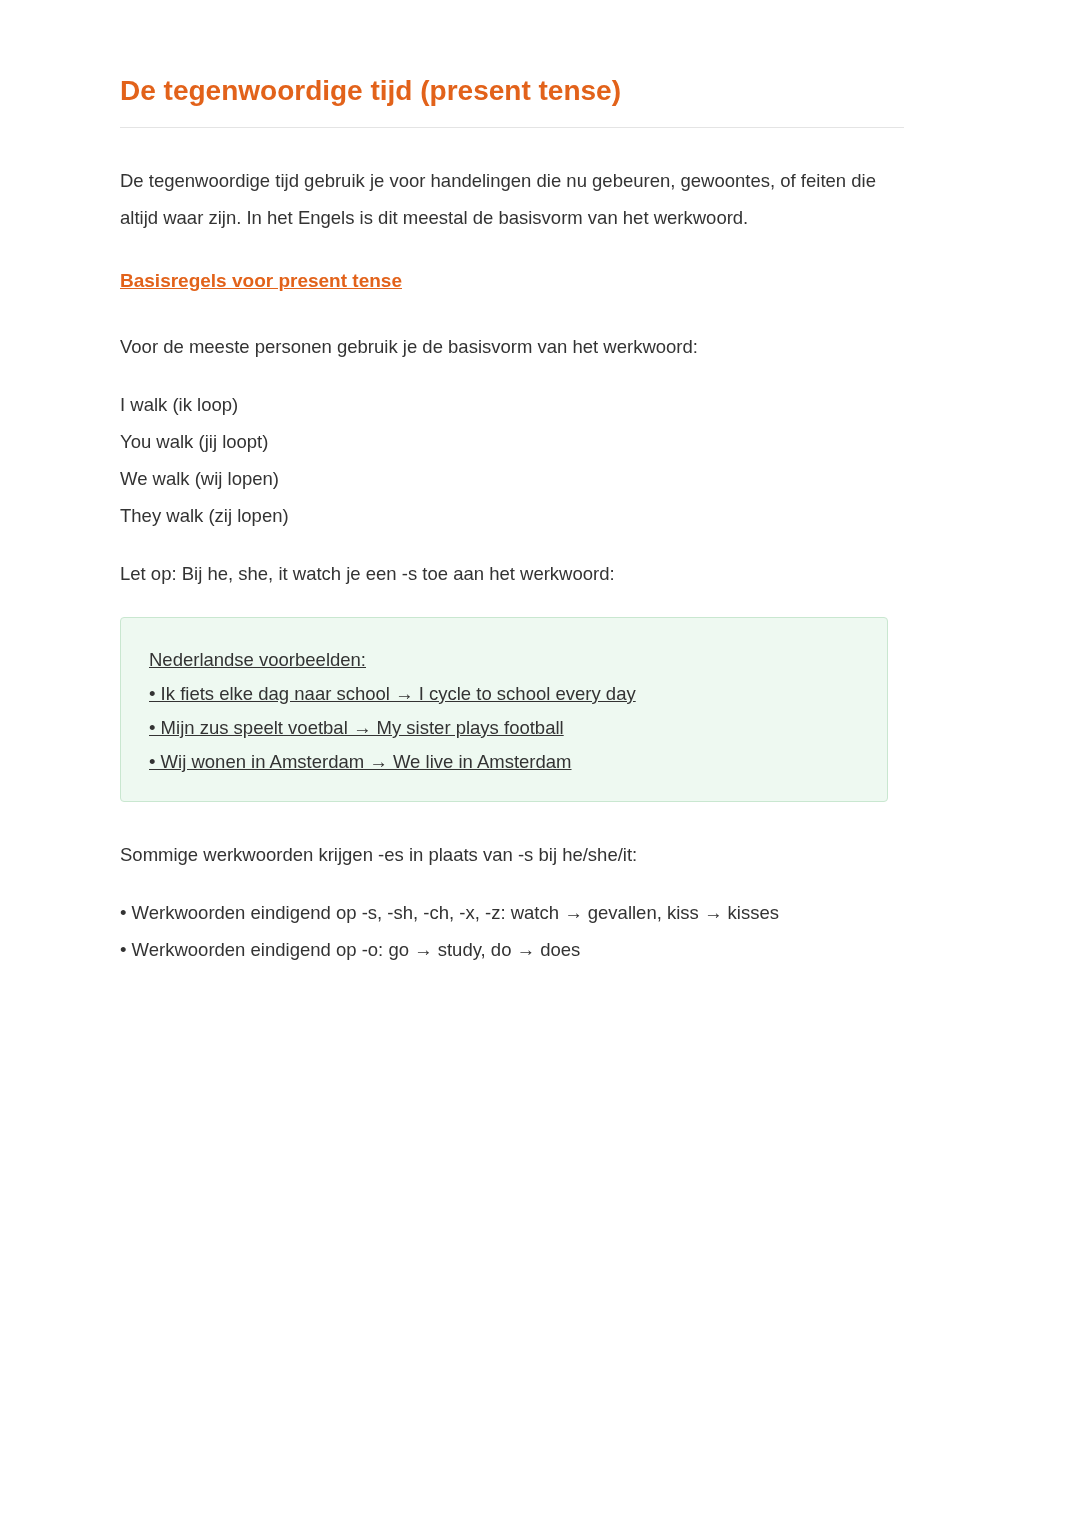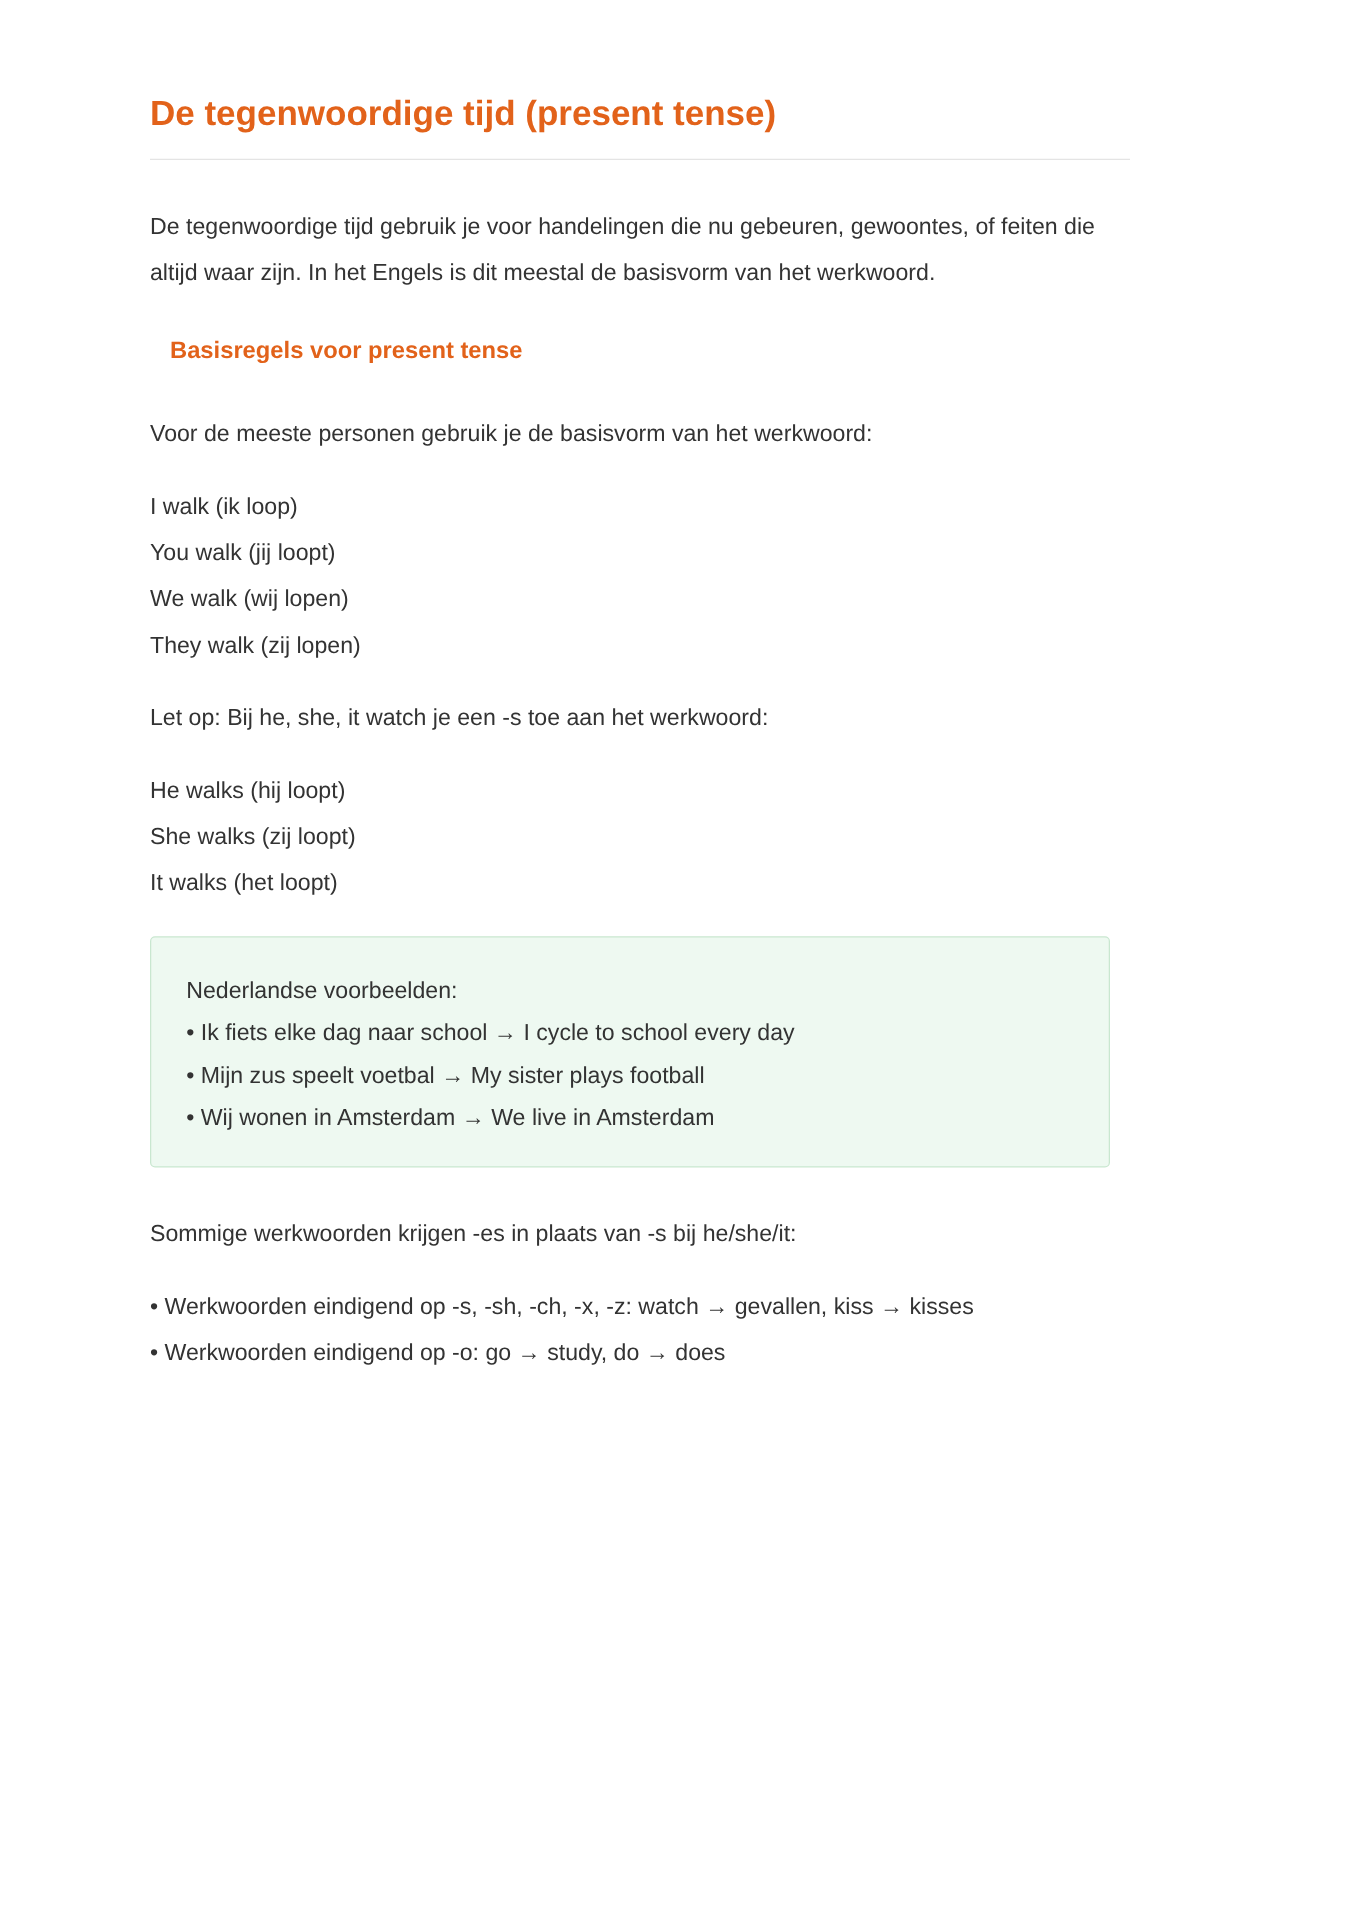--- a/index.html
+++ b/index.html
@@ -30,43 +30,45 @@
     border-bottom: 1px solid var(--divider);
   }
   .para {
     margin: 34px 0 0 0;
     font-size: 18.5px;
     line-height: 37px;
   }
   .para-after-divider {
   }
   .section-heading {
-    margin: 32px 0 0 16px;
+    margin: 32px 0 0 0;
     font-size: 19px;
     line-height: 26px;
     font-weight: 700;
     color: var(--accent);
+    text-decoration: underline;
   }
   .section-heading.spaced {
     margin-top: 38px;
   }
   .lines {
     margin: 21px 0 0 0;
   }
   .lines p {
     margin: 0;
     font-size: 18.5px;
     line-height: 37px;
   }
   .example-box {
     margin: 25px 16px 0 0;
     background: var(--box-bg);
     border: 1px solid var(--box-border);
     border-radius: 4px;
     padding: 25px 14px 22px 28px;
+    text-decoration: underline;
   }
   .example-box p {
     margin: 0;
     font-size: 18.5px;
     line-height: 34px;
   }
 </style>
 </head>
 <body>
 
@@ -84,25 +86,20 @@
     <p>I walk (ik loop)</p>
     <p>You walk (jij loopt)</p>
     <p>We walk (wij lopen)</p>
     <p>They walk (zij lopen)</p>
   </div>
 
   <div class="lines">
     <p>Let op: Bij he, she, it watch je een -s toe aan het werkwoord:</p>
   </div>
 
-  <div class="lines">
-    <p>He walks (hij loopt)</p>
-    <p>She walks (zij loopt)</p>
-    <p>It walks (het loopt)</p>
-  </div>
 
   <div class="example-box">
     <p>Nederlandse voorbeelden:</p>
     <p>• Ik fiets elke dag naar school → I cycle to school every day</p>
     <p>• Mijn zus speelt voetbal → My sister plays football</p>
     <p>• Wij wonen in Amsterdam → We live in Amsterdam</p>
   </div>
 
 
   <p class="para">Sommige werkwoorden krijgen -es in plaats van -s bij he/she/it:</p>

